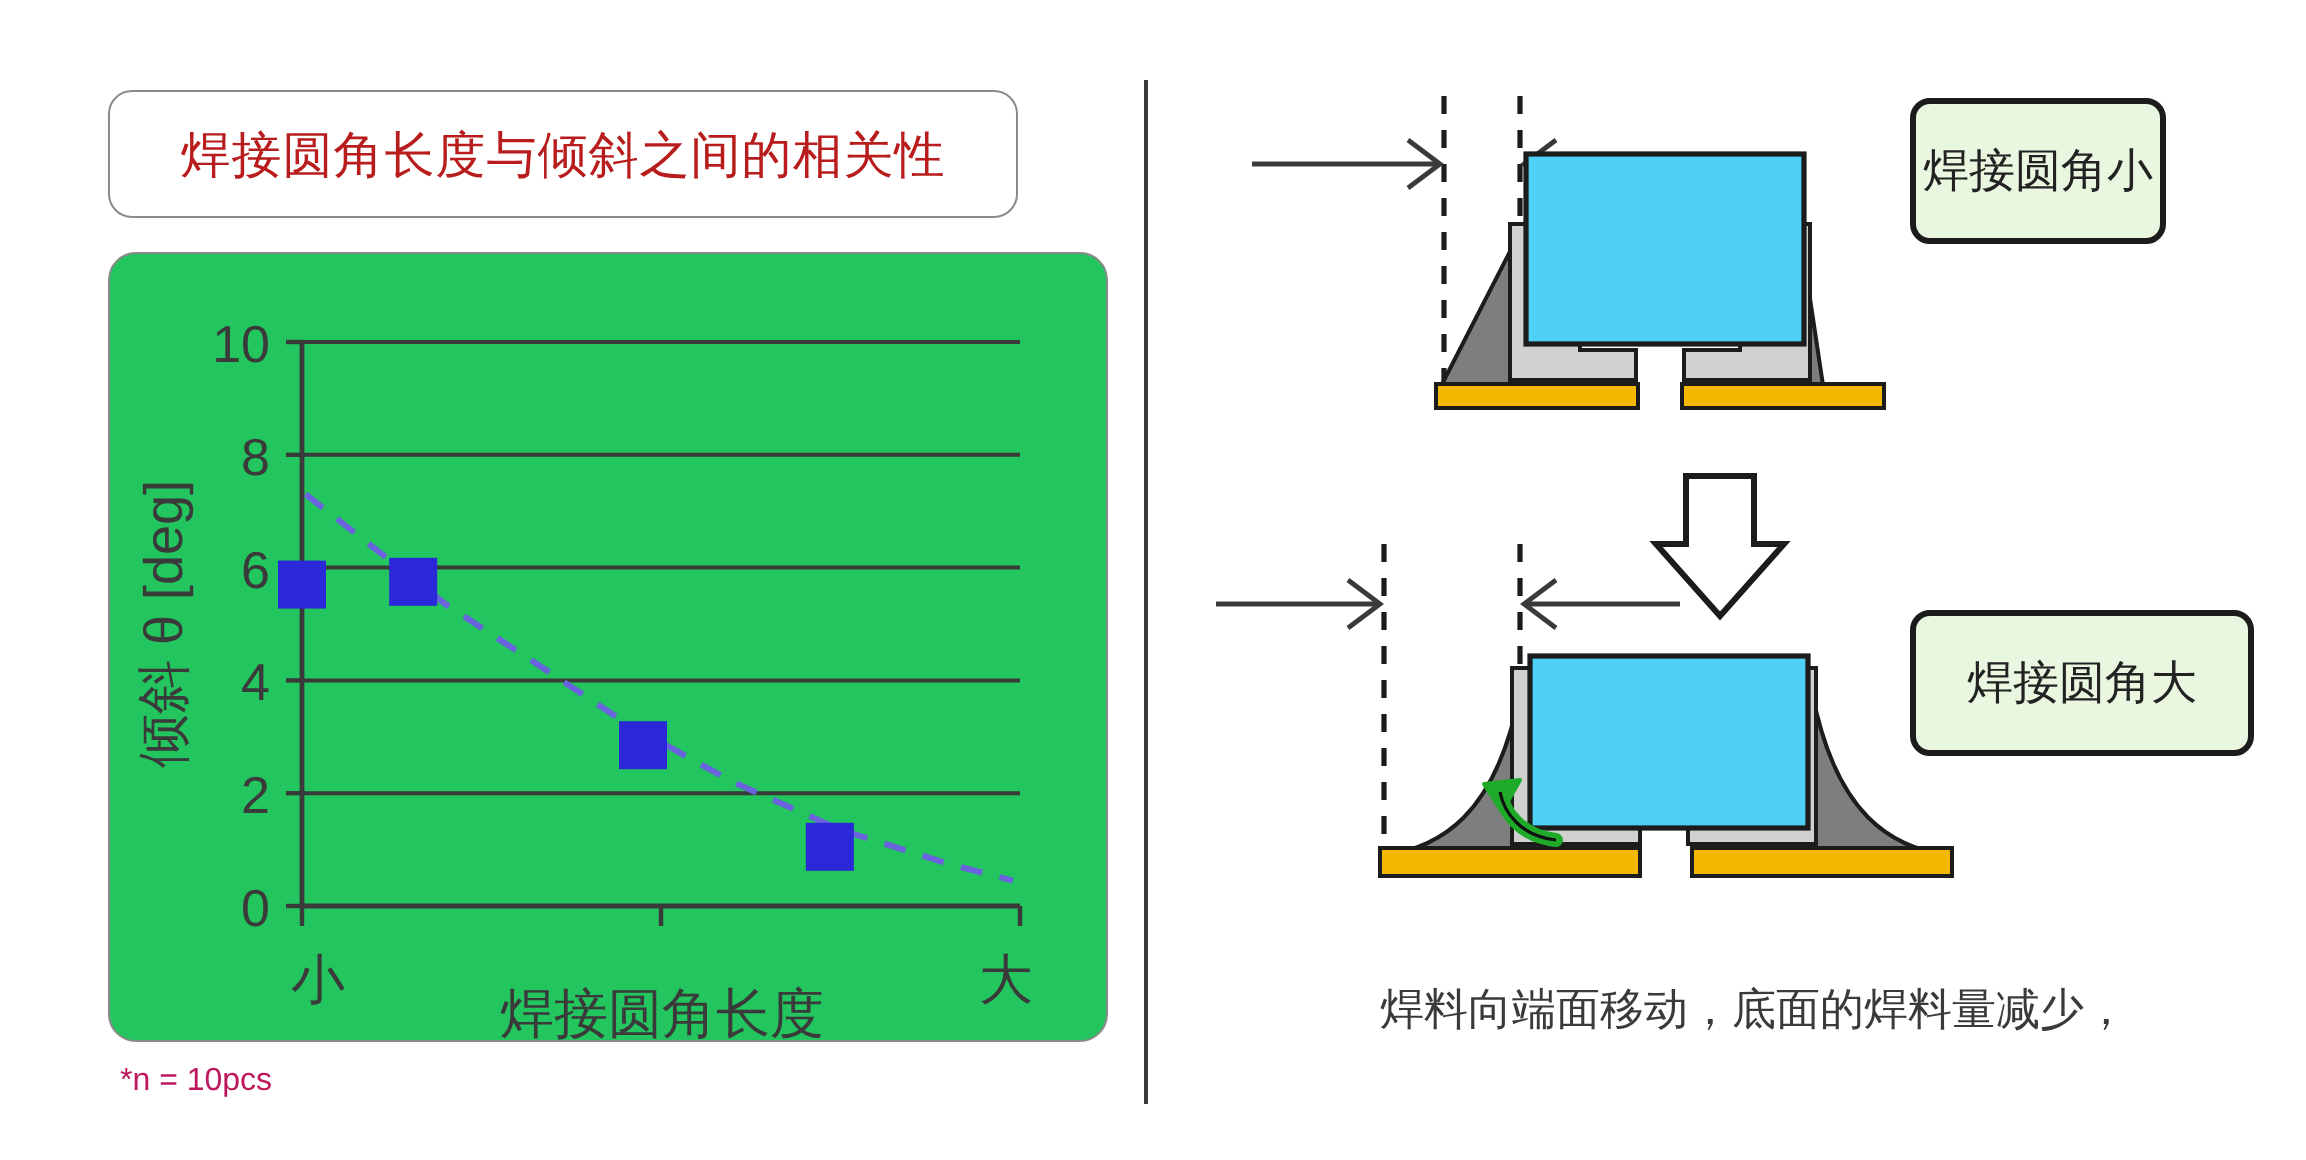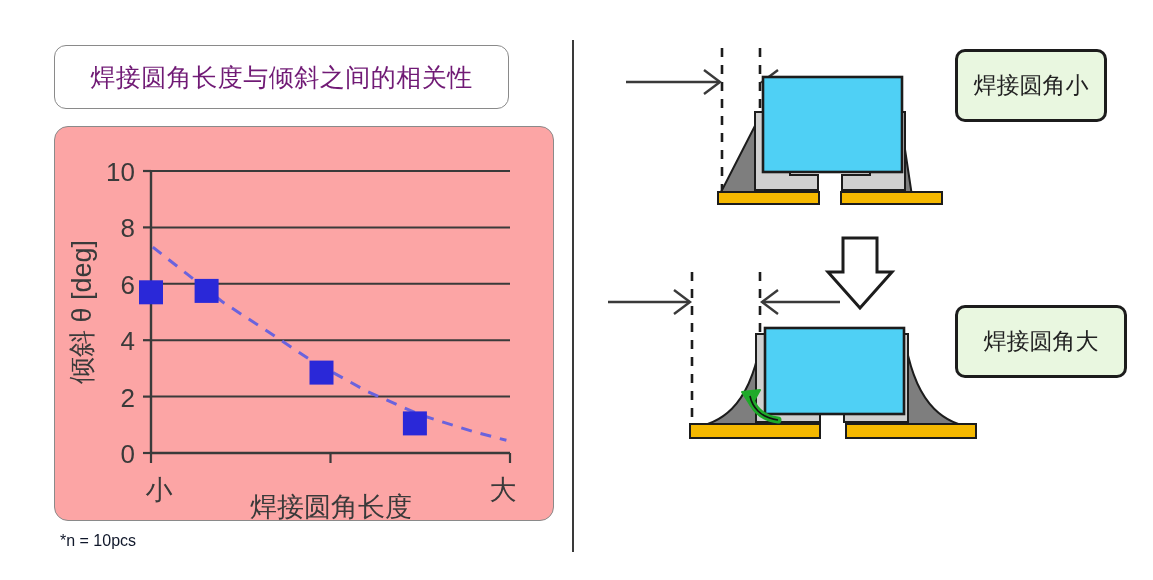--- a/index.html
+++ b/index.html
@@ -27,38 +27,38 @@
     width: 455px; height: 64px;
     border: 1.6px solid #8a8a8a;
     border-radius: 12px;
     background: #ffffff;
     display: flex; align-items: center; justify-content: center;
     box-sizing: border-box;
   }
   #chart-title-text {
     font-size: 25px;
     letter-spacing: 0.5px;
-    color: #701a75;
+    color: #b91c1c;
     white-space: nowrap;
   }
   #chart-box {
     position: absolute;
     left: 32px; top: 106px;
     width: 500px; height: 395px;
     border: 1.6px solid #8a8a8a;
     border-radius: 14px;
-    background: #fca5a5;
+    background: #22c55e;
     box-sizing: border-box;
   }
   #chart-svg { position: absolute; left: 0; top: 0; }
   #footnote {
     position: absolute;
     left: 38px; top: 512px;
     font-size: 16px;
-    color: #0f172a;
+    color: #be185d;
     white-space: nowrap;
   }
 
   
   #panel-divider {
     position: absolute;
     left: 572px; top: 40px;
     width: 1.6px; height: 512px;
     background: #3a3a3a;
   }
@@ -75,21 +75,21 @@
     border-radius: 10px;
     background: #e9f7e0;
     display: flex; align-items: center; justify-content: center;
     box-sizing: border-box;
   }
   .label-box-text {
     font-size: 23px;
     color: #222222;
     white-space: nowrap;
   }
-  #label-small-fillet { left: 355px; top: 29px;  width: 152px; height: 73px; }
+  #label-small-fillet { left: 355px; top: 29px;  width: 128px; height: 73px; }
   #label-large-fillet { left: 355px; top: 285px; width: 172px; height: 73px; }
 
   #right-caption {
     position: absolute;
     left: 12px; top: 470px;
     width: 530px;
     text-align: center;
     font-size: 22px;
     line-height: 1.35;
     color: #3a3a3a;
@@ -237,16 +237,17 @@
     </svg>
 
     <div id="label-small-fillet" class="label-box">
       <span class="label-box-text">焊接圆角小</span>
     </div>
     <div id="label-large-fillet" class="label-box">
       <span class="label-box-text">焊接圆角大</span>
     </div>
 
     <div id="right-caption">
+      <span>焊料向端面移动，底面的焊料量减少，</span>
     </div>
   </div>
 
 </div>
 
 </body></html>

